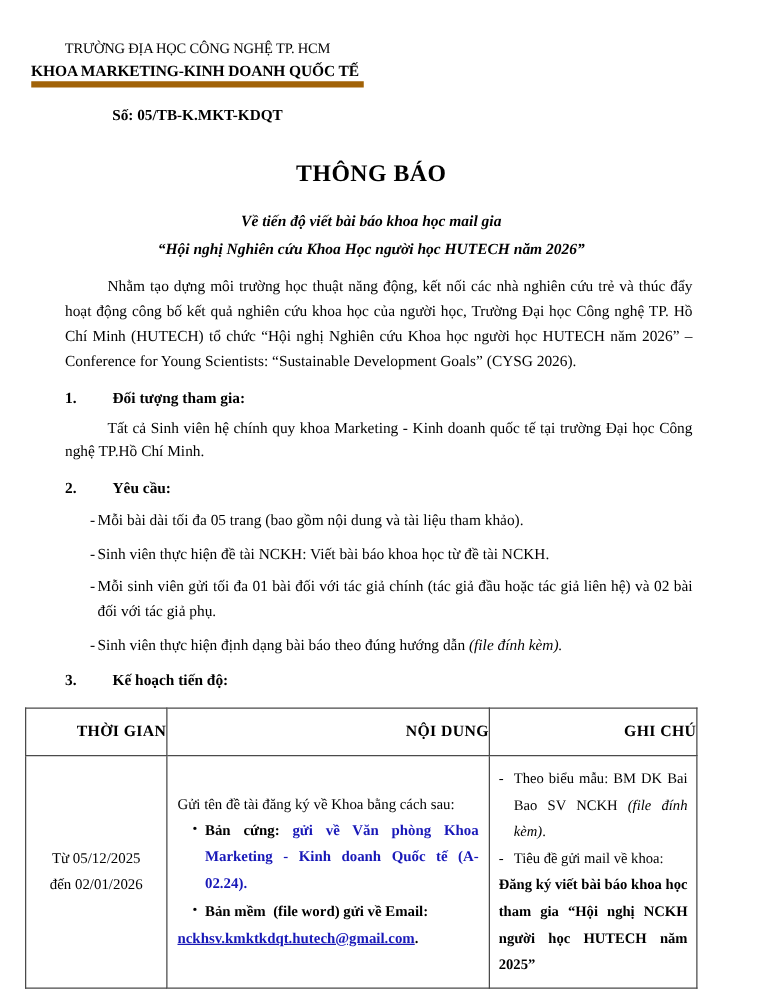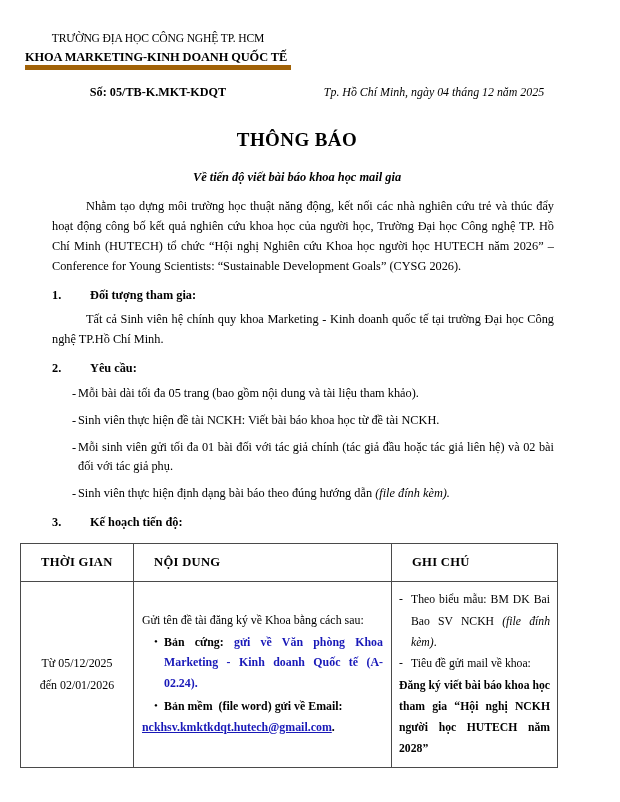--- a/index.html
+++ b/index.html
@@ -160,23 +160,23 @@
     table-layout: fixed;
   }
   .sched-table th, .sched-table td {
     border: 1px solid #4a4a4a;
     vertical-align: middle;
     padding: 6px 7px;
   }
   .sched-table th {
     font-weight: bold;
     font-size: 12.6px;
-    text-align: left;
+    text-align: right;
     letter-spacing: 0.3px;
-    padding: 9px 20px;
+    padding: 9px 0;
   }
   .col-time { width: 113px; }
   .col-content { width: 258px; }
   .col-note { width: 166px; }
 
   td.cell-time {
     text-align: center;
     font-size: 11.9px;
     line-height: 1.78;
     vertical-align: middle;
@@ -263,25 +263,25 @@
     <div class="lh-left">
       <div class="lh-line1">TRƯỜNG ĐỊA HỌC CÔNG NGHỆ TP. HCM</div>
       <div class="lh-line2">
         <span class="underlined">KHOA MARKETING-KINH DOANH QUỐC TẾ</span>
       </div>
     </div>
   </div>
 
   <div class="numdate">
     <div class="left">Số: 05/TB-K.MKT-KDQT</div>
-    <div class="right">Tp. Hồ Chí Minh, ngày 04 tháng 12 năm 2025</div>
   </div>
 
   <div class="doc-title">THÔNG BÁO</div>
   <div class="subtitle">Về tiến độ viết bài báo khoa học mail gia</div>
+  <div class="subtitle second">“Hội nghị Nghiên cứu Khoa Học người học HUTECH năm 2026”</div>
 
   <div class="body-wrap">
 
     <p class="para">Nhằm tạo dựng môi trường học thuật năng động, kết nối các nhà nghiên cứu trẻ và thúc đẩy hoạt động công bố kết quả nghiên cứu khoa học của người học, Trường Đại học Công nghệ TP. Hồ Chí Minh (HUTECH) tổ chức “Hội nghị Nghiên cứu Khoa học người học HUTECH năm 2026” – Conference for Young Scientists: “Sustainable Development Goals” (CYSG 2026).</p>
 
     <div class="numbered">
       <span class="num">1.</span>
       <span class="ntext">Đối tượng tham gia:</span>
     </div>
     <p class="indented">Tất cả Sinh viên hệ chính quy khoa Marketing - Kinh doanh quốc tế tại trường Đại học Công nghệ TP.Hồ Chí Minh.</p>
@@ -350,19 +350,19 @@
         </td>
         <td class="cell-note">
           <div class="note-line">
             <span class="ndash">-</span>
             <span class="ntxt"><span>Theo biểu mẫu: BM DK Bai Bao SV NCKH </span><span class="ital">(file đính kèm)</span><span>.</span></span>
           </div>
           <div class="note-line">
             <span class="ndash">-</span>
             <span class="ntxt">Tiêu đề gửi mail về khoa:</span>
           </div>
-          <p class="note-bold">Đăng ký viết bài báo khoa học tham gia “Hội nghị NCKH người học HUTECH năm 2028”</p>
+          <p class="note-bold">Đăng ký viết bài báo khoa học tham gia “Hội nghị NCKH người học HUTECH năm 2025”</p>
         </td>
       </tr>
     </tbody>
   </table>
 
 </div>
 
 </body></html>

